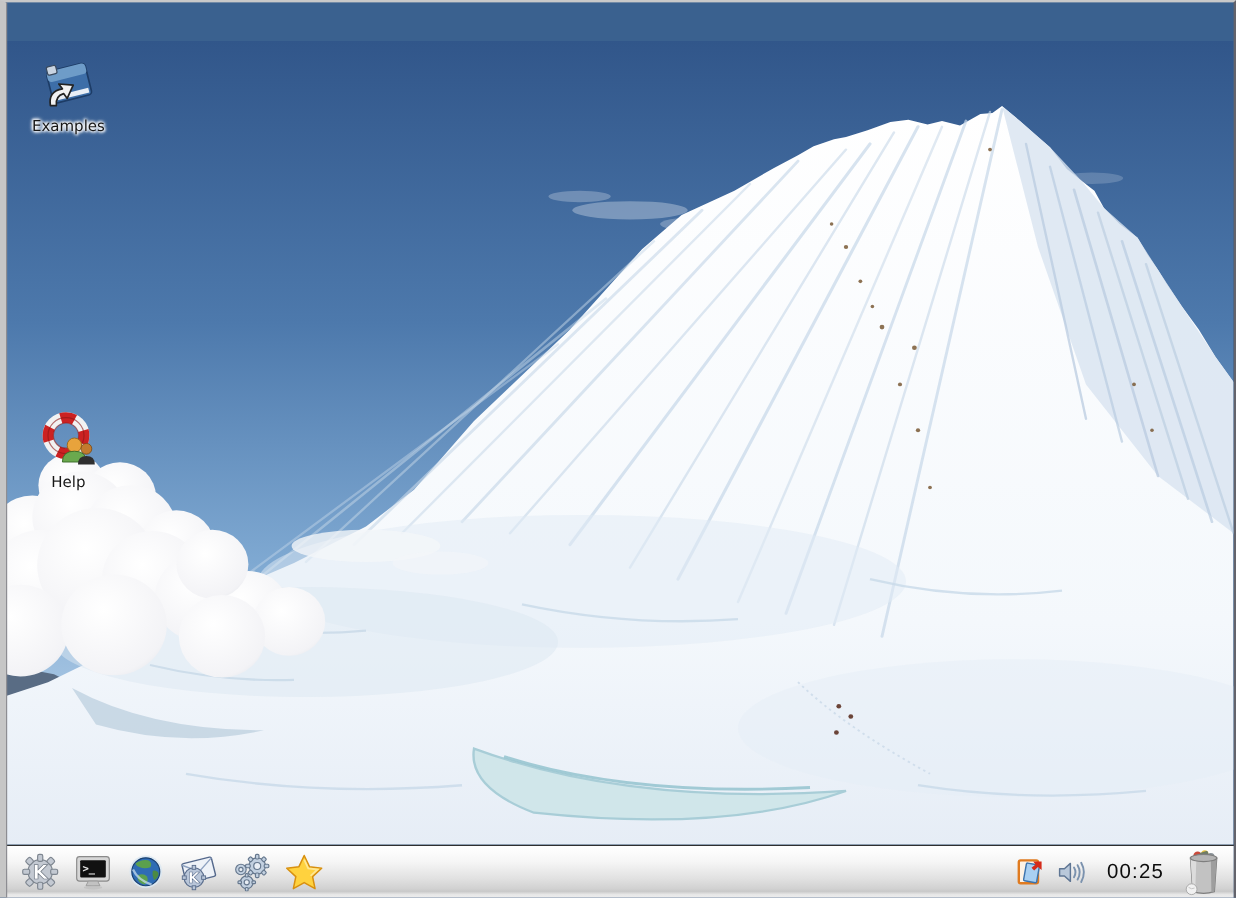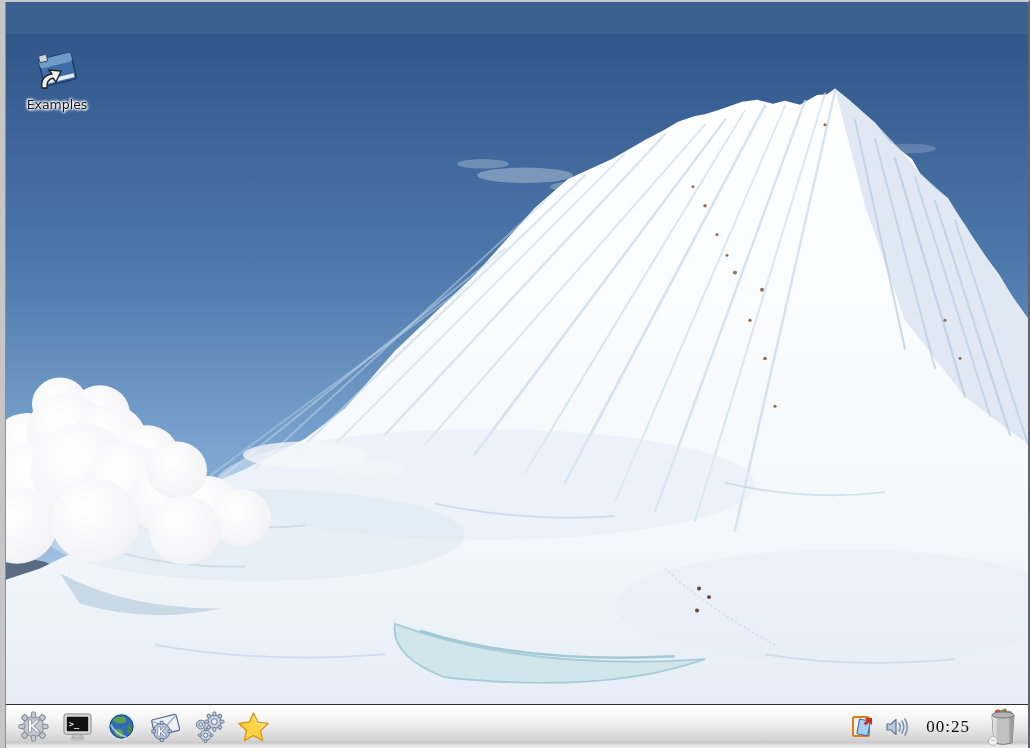--- a/index.html
+++ b/index.html
@@ -28,21 +28,21 @@
       border-top:1px solid #2f2f2f; z-index:20; }
   .panel-inner { position:absolute; left:4px; right:0; top:1px; height:41px;
       display:flex; align-items:center; }
   .launchers { display:flex; align-items:center; gap:9px; padding-left:7px; }
   .launcher { width:35px; height:35px; display:flex; align-items:center; justify-content:center;
       cursor:pointer; }
   .launcher svg { width:33px; height:33px; }
   .spacer { flex:1; }
   .tray { display:flex; align-items:center; gap:8px; padding-right:4px; }
   .tray-icon { width:26px; height:26px; display:flex; align-items:center; justify-content:center; cursor:pointer;}
-  .clock { font-family:Liberation Serif, serif; font-size:17px; color:#0c0c0c;
+  .clock { font-family:Liberation Sans, sans-serif; font-size:17px; color:#0c0c0c;
       padding:0 6px 0 8px; letter-spacing:1px; cursor:pointer; }
   .trash-applet { width:38px; height:40px; margin-right:2px; cursor:pointer; }
 </style>
 </head>
 <body>
 
 <div class="frame">
   <div class="desktop">
 
     <svg class="wallpaper" viewBox="0 0 1023 702" preserveAspectRatio="none">
@@ -181,20 +181,33 @@
           <rect x="9" y="12" width="33" height="9" rx="3" fill="#6e9cc8"></rect>
           <rect x="11" y="33" width="29" height="4" fill="#e9eef5"></rect>
           <rect x="10" y="8" width="8" height="7" rx="1.5" fill="#c8d4e2" stroke="#3a4a5e" stroke-width="1"></rect>
         </g>
         <path d="M10,44 Q8,32 20,30 L17,26 L29,27 L24,38 L21,34 Q14,36 15,44 Z" fill="#f2f2f2" stroke="#222" stroke-width="1.4" stroke-linejoin="round"></path>
       </svg>
       <span class="lbl">Examples</span>
     </div>
 
 
+    <div class="desk-icon" id="icon-help">
+      <svg class="glyph" viewBox="0 0 50 50">
+        <circle cx="23" cy="22" r="15" fill="none" stroke="#f2f2f2" stroke-width="9"></circle>
+        <circle cx="23" cy="22" r="15" fill="none" stroke="#cc2222" stroke-width="9" stroke-dasharray="11.8 11.8" stroke-dashoffset="5"></circle>
+        <circle cx="23" cy="22" r="15" fill="none" stroke="#8a1515" stroke-width="1" opacity="0.6"></circle>
+        <circle cx="23" cy="22" r="10.5" fill="none" stroke="#8a1515" stroke-width="1" opacity="0.6"></circle>
+        <circle cx="30" cy="30" r="6" fill="#e8a33c" stroke="#9c6a18" stroke-width="0.8"></circle>
+        <path d="M20,44 Q20,35 30,35 Q40,35 40,44 Z" fill="#6aa94e" stroke="#3c6e2a" stroke-width="0.8"></path>
+        <circle cx="40" cy="33" r="4.5" fill="#c27b2e" stroke="#7c4c14" stroke-width="0.7"></circle>
+        <path d="M33,46 Q33,39 40,39 Q47,39 47,46 Z" fill="#2e2e2e"></path>
+      </svg>
+      <span class="lbl">Help</span>
+    </div>
   </div>
 
   <div class="panel">
     <div class="panel-inner">
       <div class="launchers">
 
         <div class="launcher">
           <svg viewBox="0 0 34 34">
             <g fill="#c3c9d2" stroke="#7e8690" stroke-width="1">
               <circle cx="17" cy="17" r="10.5"></circle>

